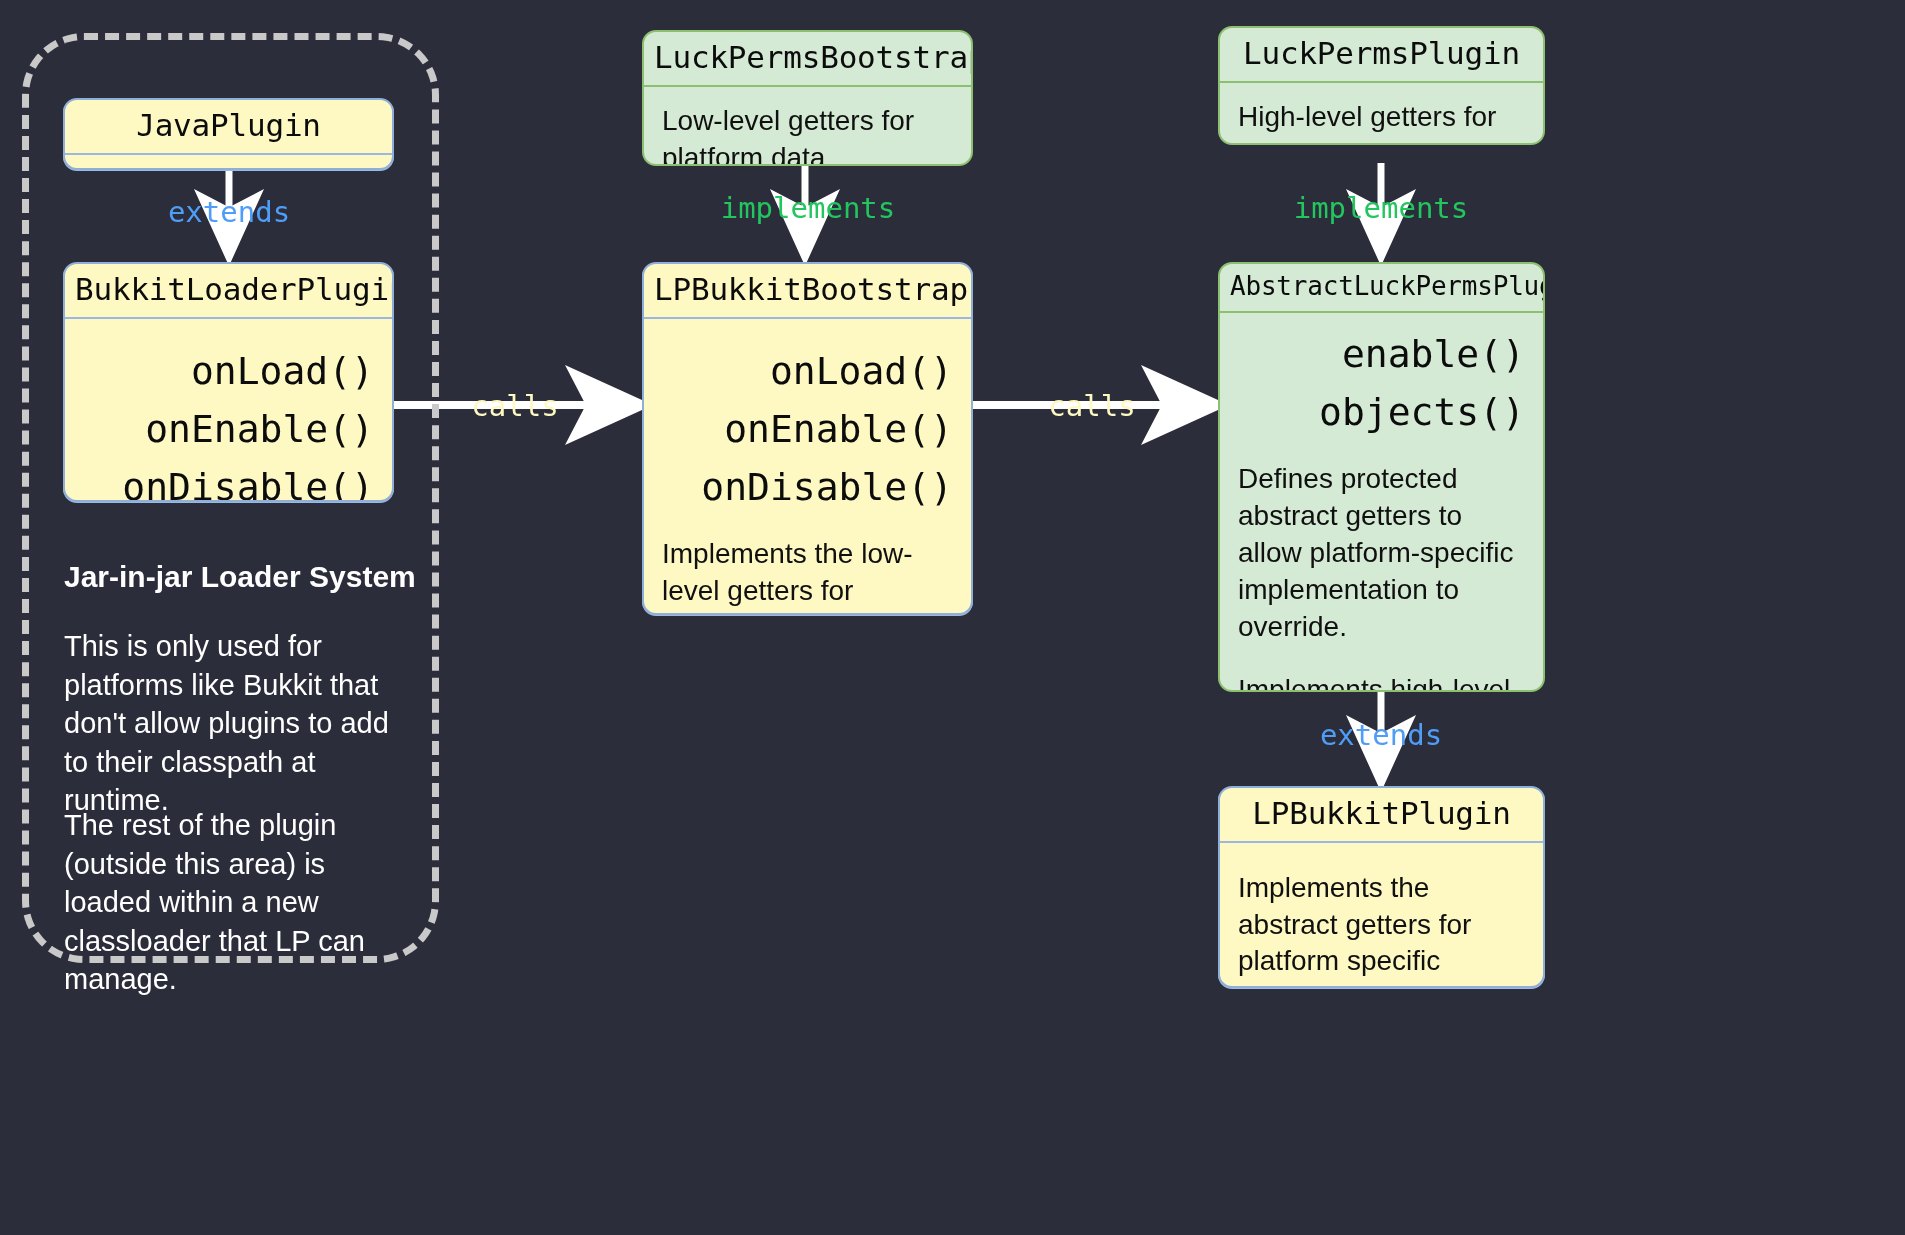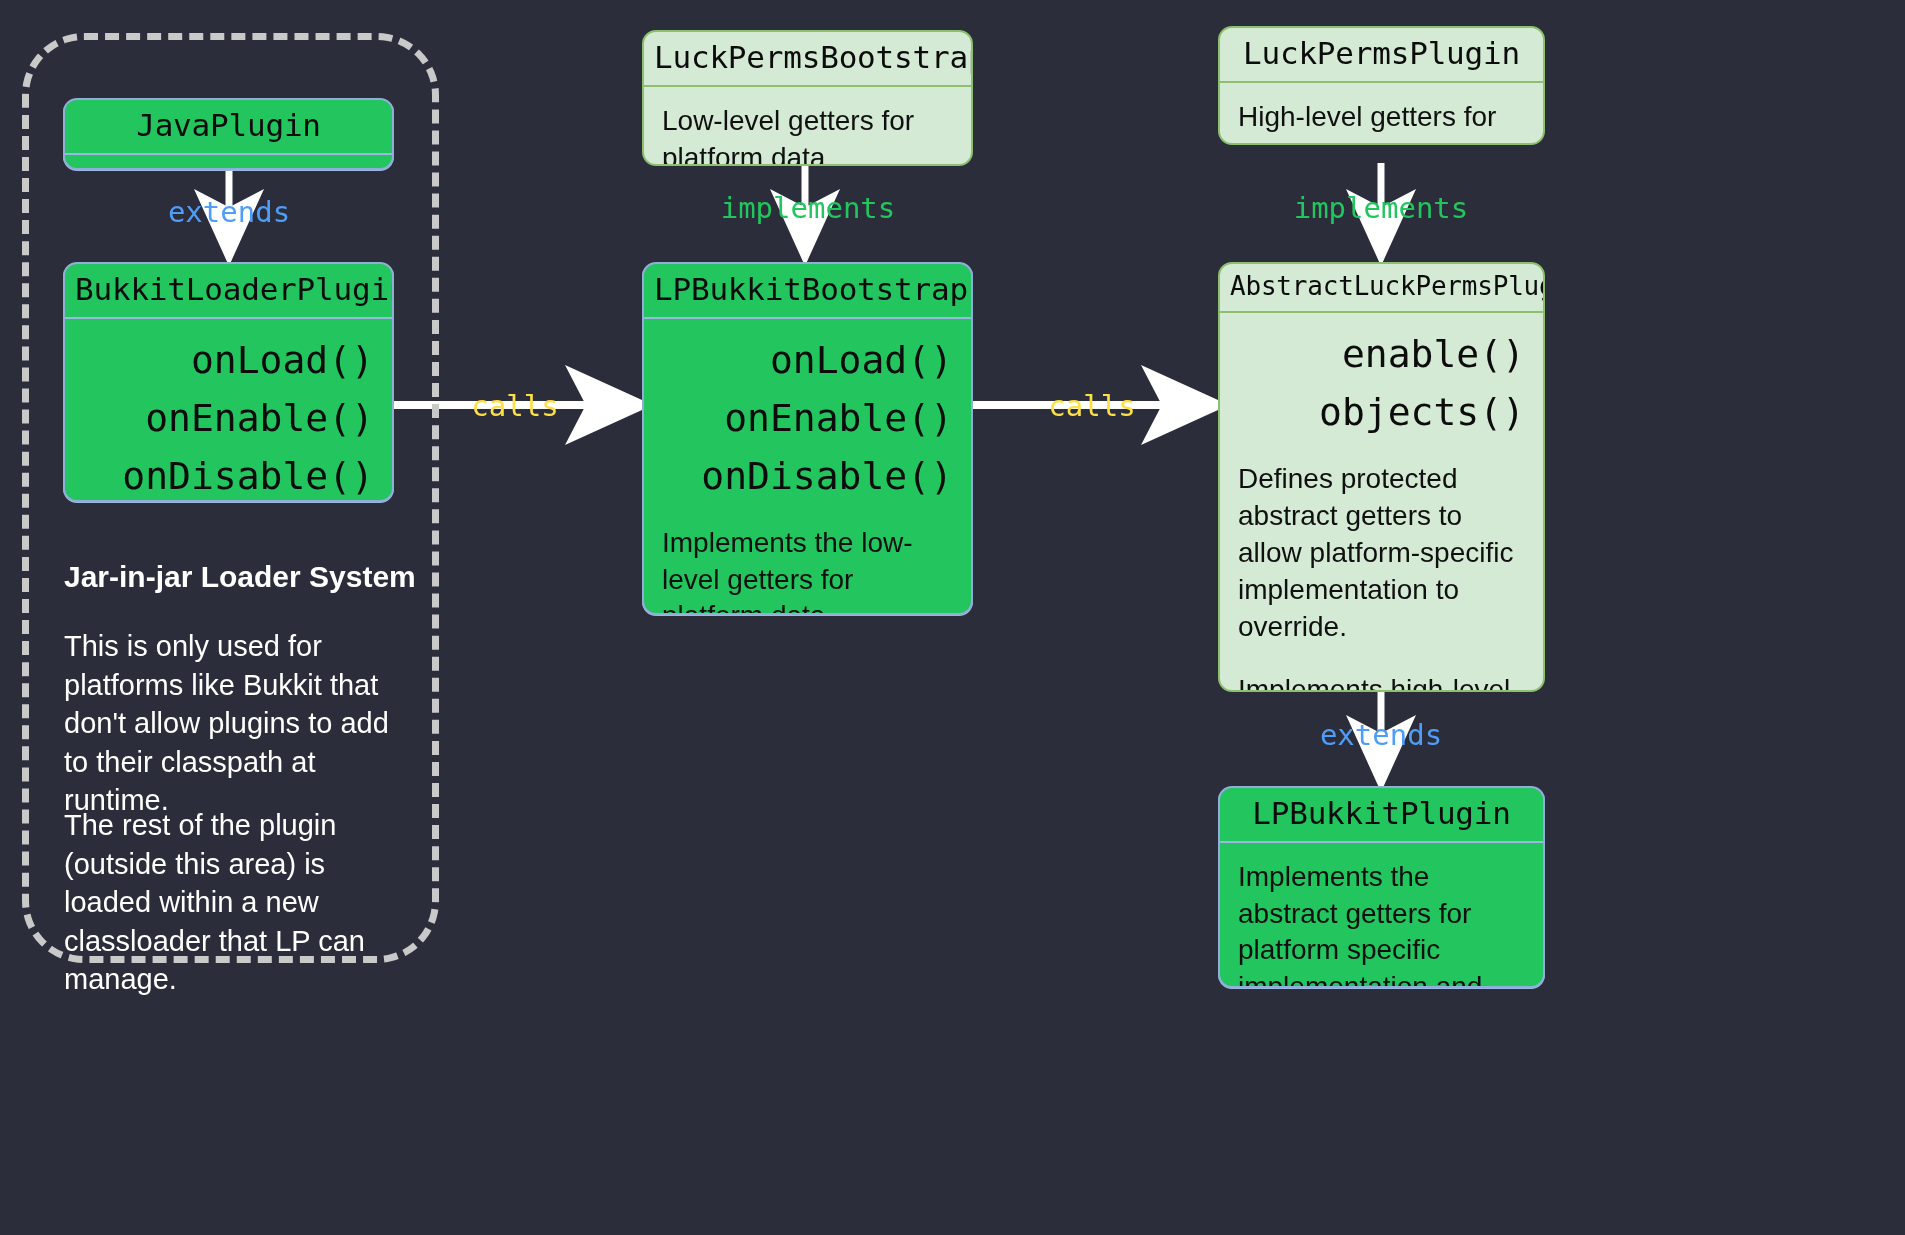--- a/index.html
+++ b/index.html
@@ -28,23 +28,24 @@
   
   .node {
     position: absolute;
     box-sizing: border-box;
     border-radius: 14px;
     overflow: hidden;
     display: flex;
     flex-direction: column;
   }
   .node.blue {
-    background: #22c55e;
+    background: #fef9c3;
     border: 2px solid #8fafd8;
     box-shadow: 0 1px 0 #9bb8e3;
+    gap: 11px;
   }
   .node.green {
     background: #d4ead4;
     border: 2px solid #8cbf6e;
   }
   .node-title {
     font-family: "DejaVu Sans Mono", "Liberation Mono", monospace;
     color: #0c0c0c;
     text-align: center;
     padding: 9px 10px 11px 10px;
@@ -110,21 +111,21 @@
   }
   .edge-label {
     position: absolute;
     font-family: "DejaVu Sans Mono", "Liberation Mono", monospace;
     font-size: 29px;
     white-space: nowrap;
     transform: translate(-50%, -50%);
   }
   .lbl-extends { color: #4f9df7; }
   .lbl-implements { color: #22c55e; }
-  .lbl-calls { color: #fde047; }
+  .lbl-calls { color: #fef9c3; }
 </style>
 </head>
 <body>
 
 <div id="canvas">
 
   <svg class="edge-svg" viewBox="0 0 1905 1235">
     <defs>
       <marker id="arrow" markerWidth="12" markerHeight="12" refX="9" refY="5" orient="auto" markerUnits="strokeWidth">
         <path d="M0,0 L11,5 L0,10 L2.6,5 z" fill="#ffffff"></path>

